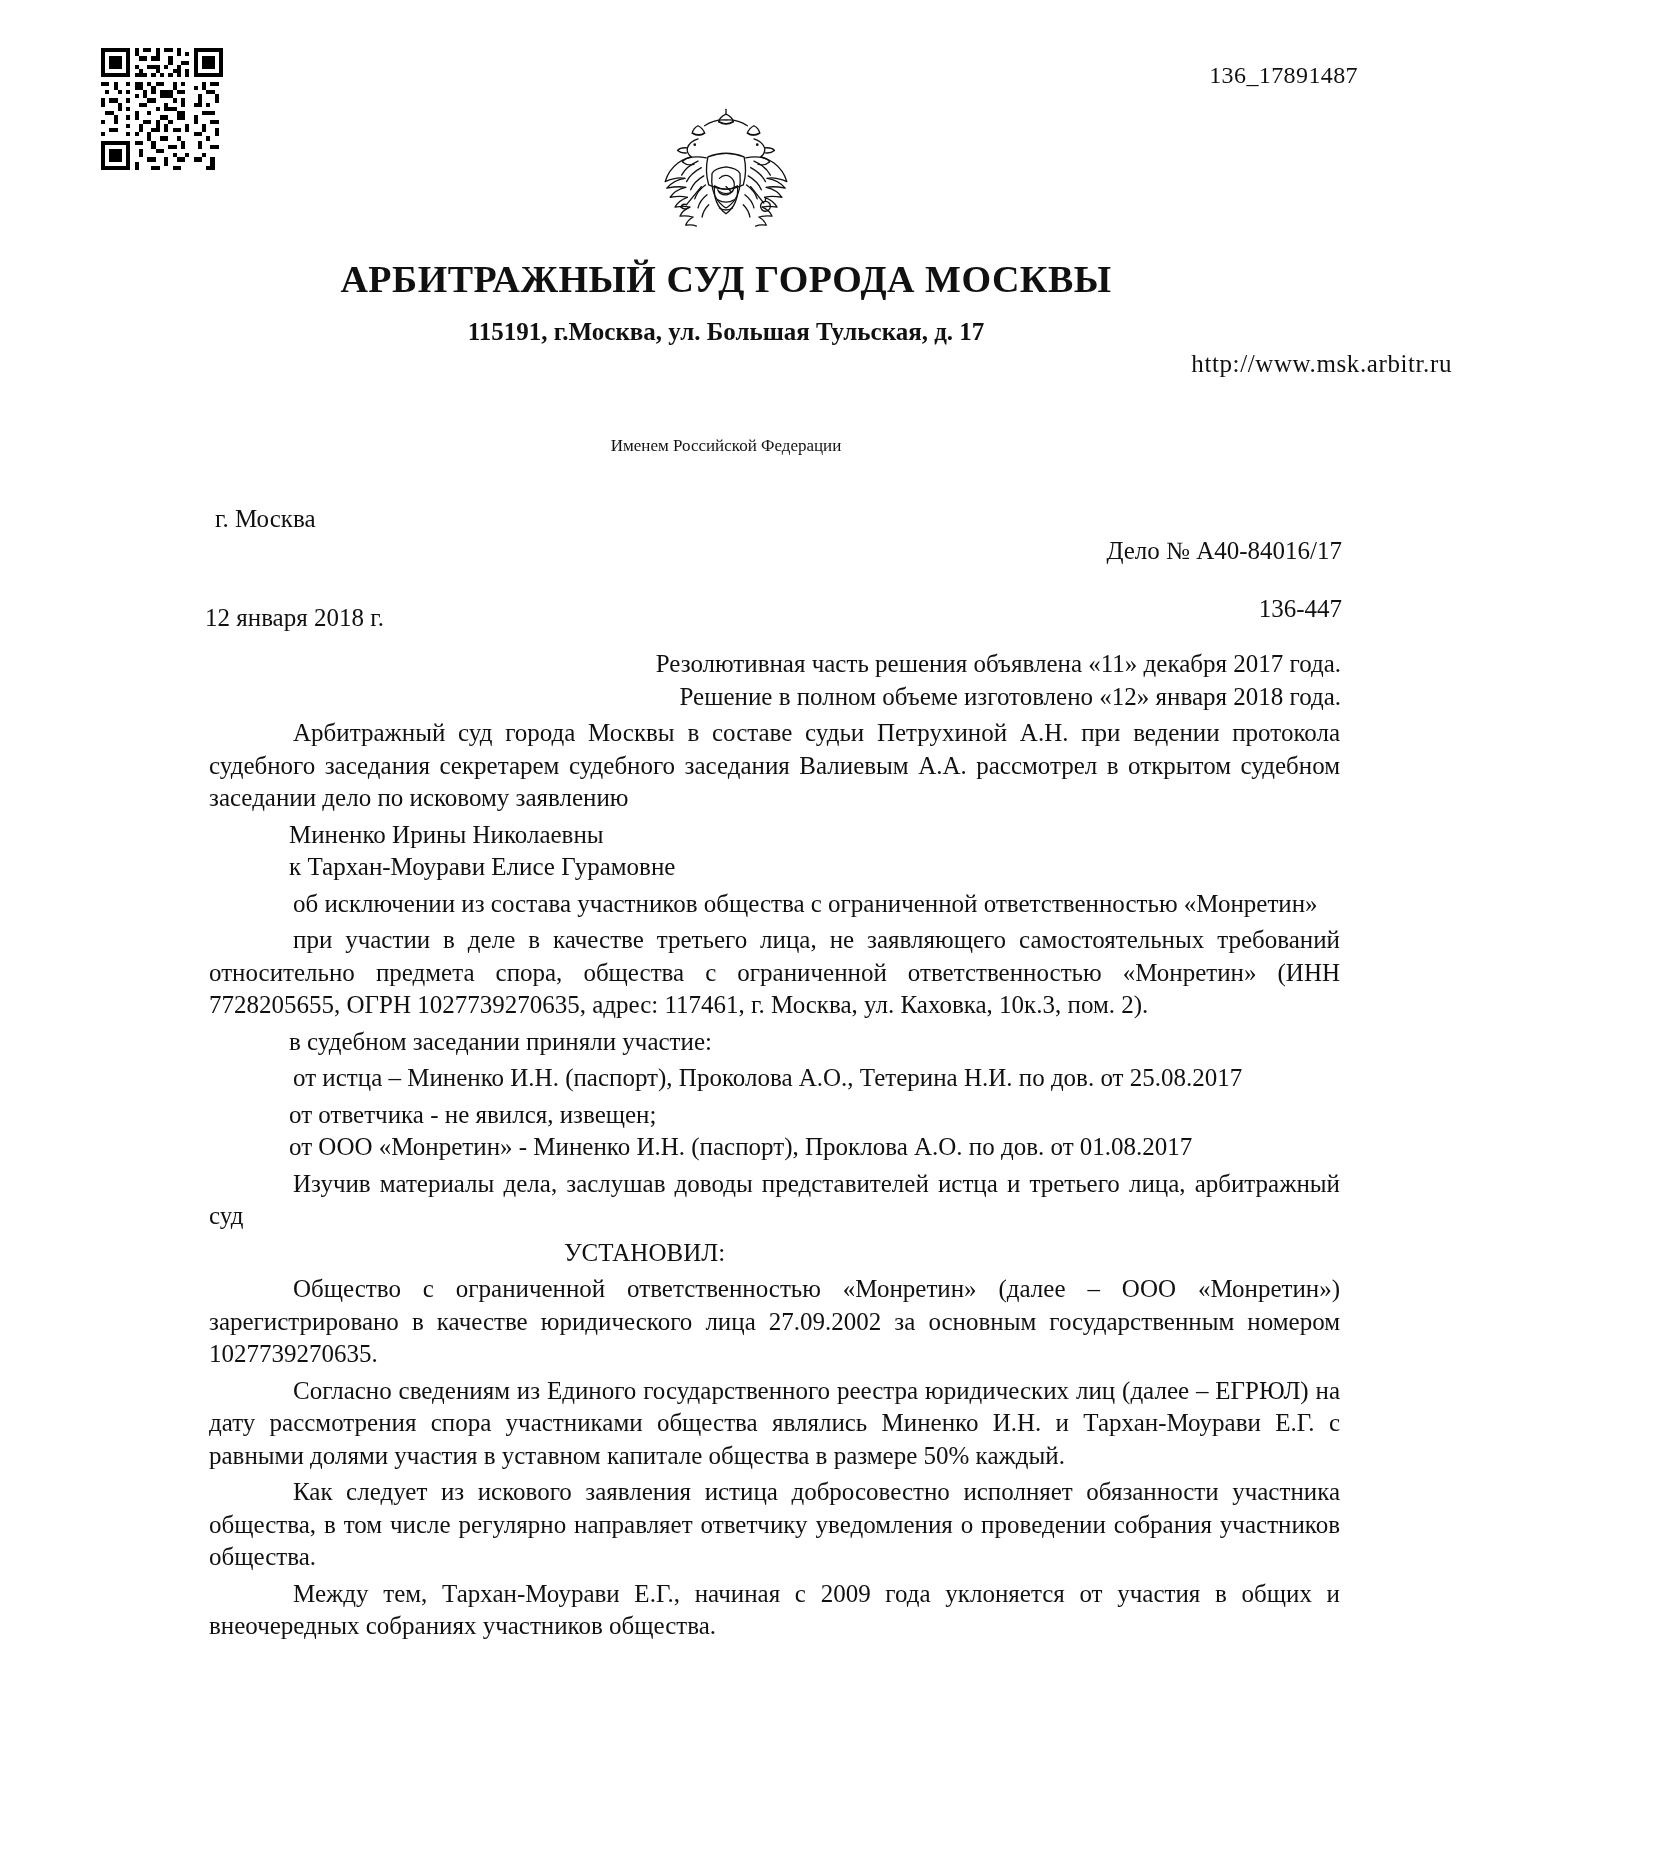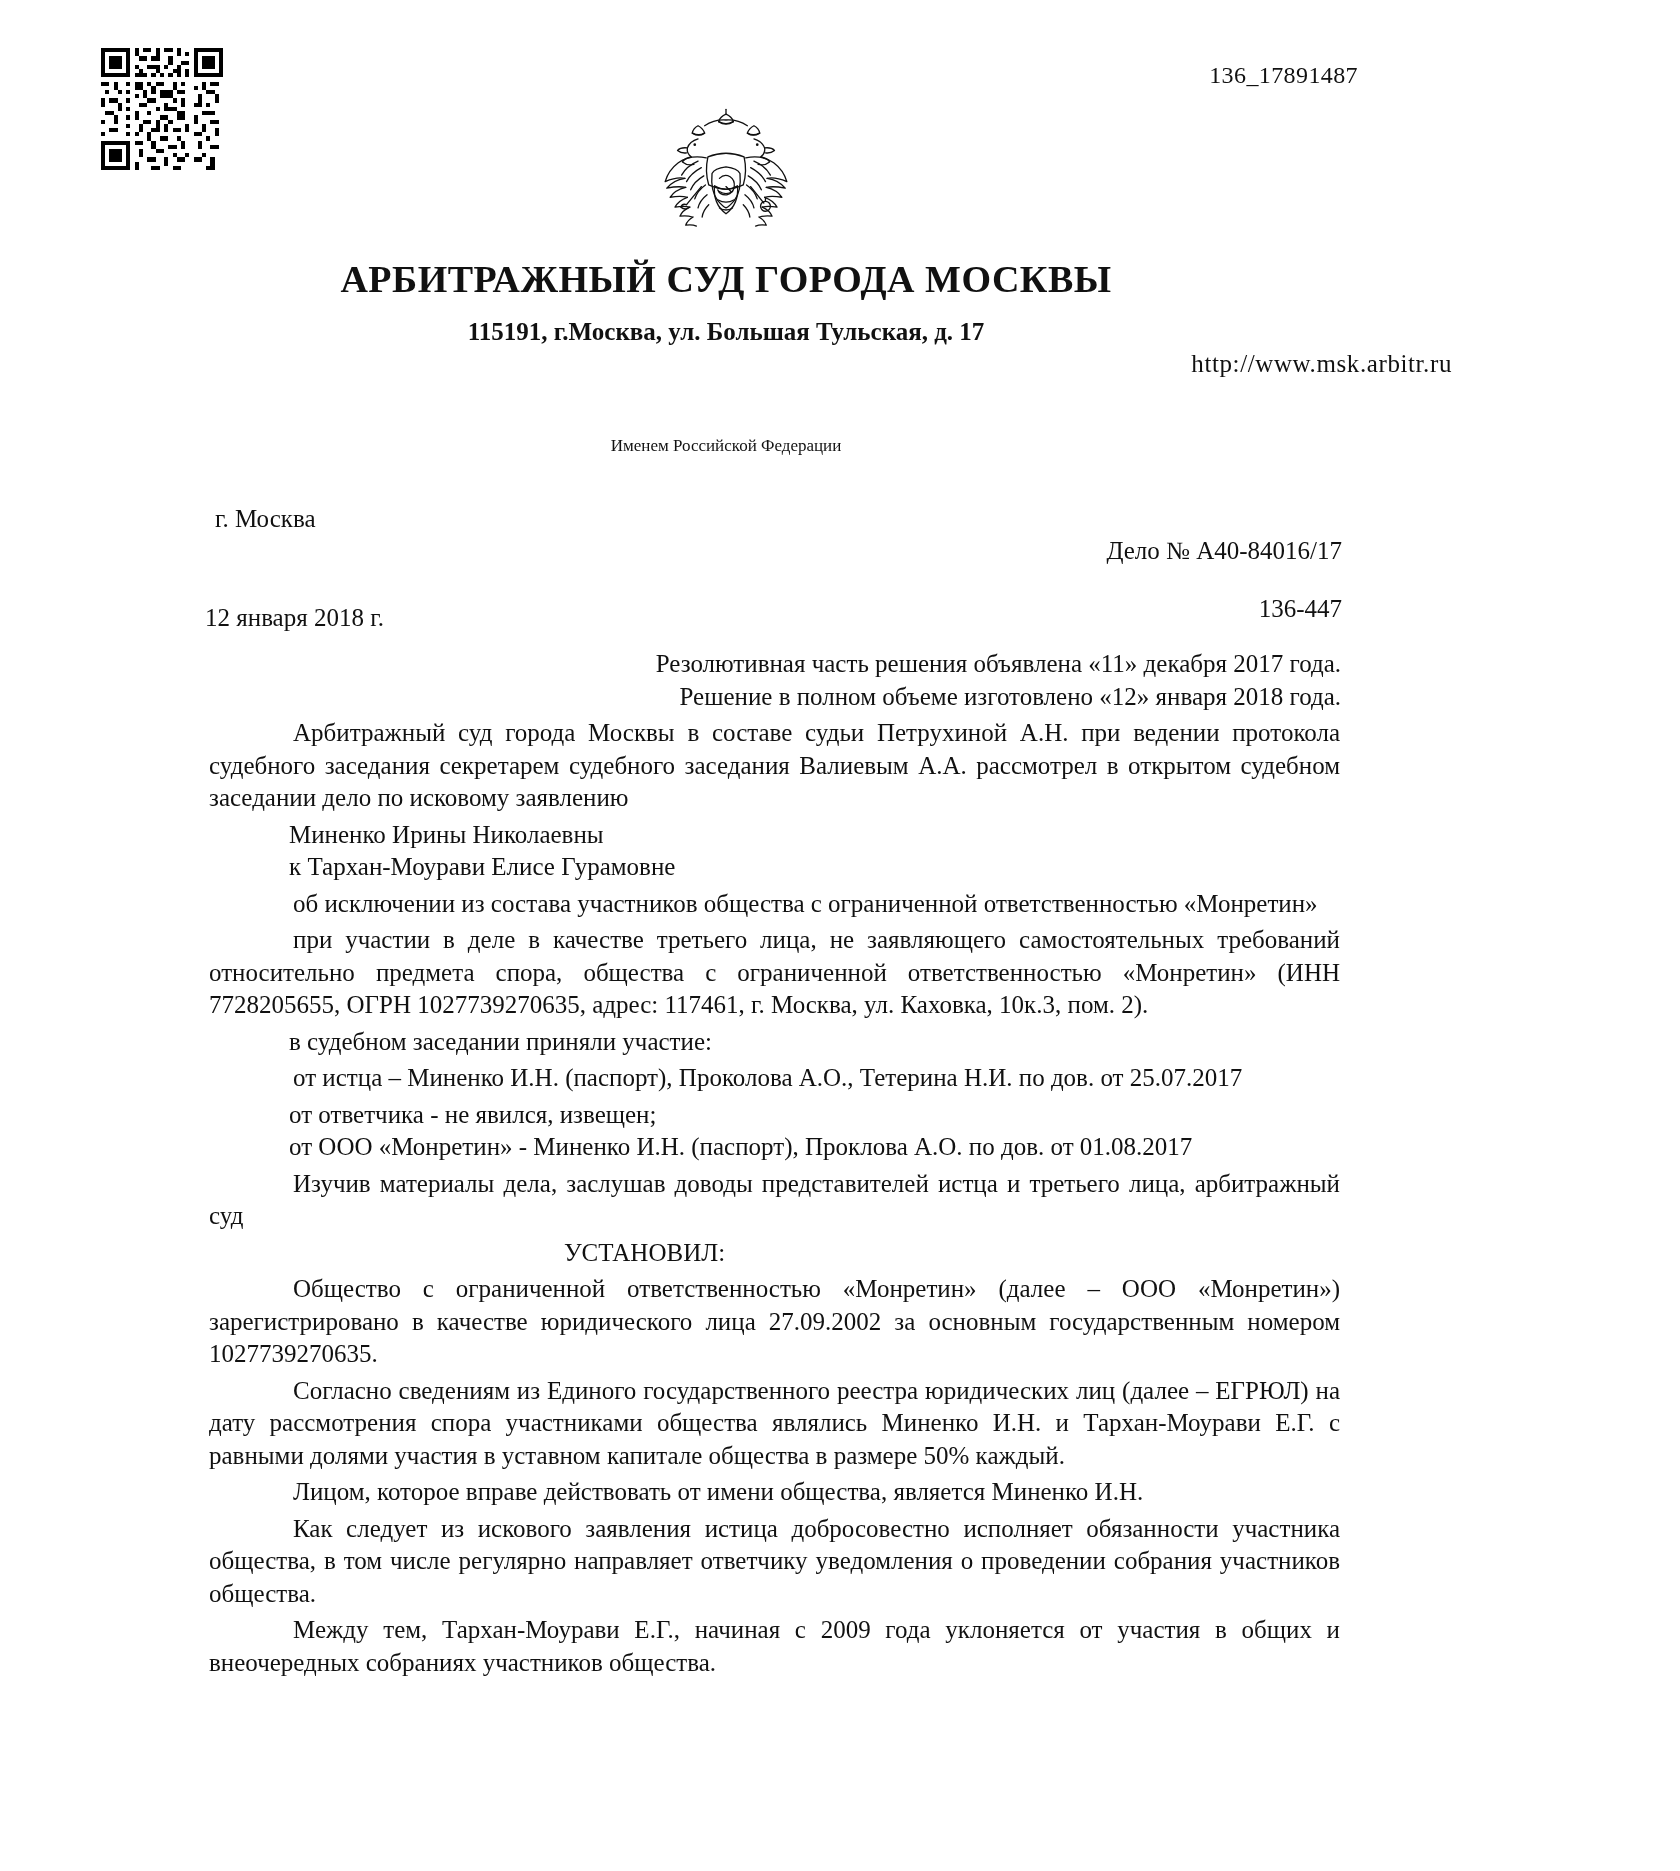--- a/index.html
+++ b/index.html
@@ -405,25 +405,24 @@
 
   <div class="body-text">
     <p class="p-right">Резолютивная часть решения объявлена «11» декабря 2017 года.</p>
     <p class="p-right">Решение в полном объеме изготовлено «12» января 2018 года.</p>
     <p class="p-just">Арбитражный суд города Москвы в составе судьи Петрухиной А.Н. при ведении протокола судебного заседания секретарем судебного заседания Валиевым А.А. рассмотрел в открытом судебном заседании дело по исковому заявлению</p>
     <p class="p-plain">Миненко Ирины Николаевны</p>
     <p class="p-plain">к Тархан-Моурави Елисе Гурамовне</p>
     <p class="p-just">об исключении из состава участников общества с ограниченной ответственностью «Монретин»</p>
     <p class="p-just">при участии в деле в качестве третьего лица, не заявляющего самостоятельных требований относительно предмета спора, общества с ограниченной ответственностью «Монретин» (ИНН 7728205655, ОГРН 1027739270635, адрес: 117461, г. Москва, ул. Каховка, 10к.3, пом. 2).</p>
     <p class="p-plain">в судебном заседании приняли участие:</p>
-    <p class="p-just">от истца – Миненко И.Н. (паспорт), Проколова А.О., Тетерина Н.И. по дов. от 25.07.2017</p>
+    <p class="p-just">от истца – Миненко И.Н. (паспорт), Проколова А.О., Тетерина Н.И. по дов. от 25.08.2017</p>
     <p class="p-plain">от ответчика - не явился, извещен;</p>
     <p class="p-plain">от ООО «Монретин» - Миненко И.Н. (паспорт), Проклова А.О. по дов. от 01.08.2017</p>
     <p class="p-just">Изучив материалы дела, заслушав доводы представителей истца и третьего лица, арбитражный суд</p>
     <p class="p-center ustanovil">УСТАНОВИЛ:</p>
     <p class="p-just">Общество с ограниченной ответственностью «Монретин» (далее – ООО «Монретин») зарегистрировано в качестве юридического лица 27.09.2002 за основным государственным номером 1027739270635.</p>
     <p class="p-just">Согласно сведениям из Единого государственного реестра юридических лиц (далее – ЕГРЮЛ) на дату рассмотрения спора участниками общества являлись Миненко И.Н. и Тархан-Моурави Е.Г. с равными долями участия в уставном капитале общества в размере 50% каждый.</p>
-    <p class="p-just">Лицом, которое вправе действовать от имени общества, является Миненко И.Н.</p>
     <p class="p-just">Как следует из искового заявления истица добросовестно исполняет обязанности участника общества, в том числе регулярно направляет ответчику уведомления о проведении собрания участников общества.</p>
     <p class="p-just">Между тем, Тархан-Моурави Е.Г., начиная с 2009 года уклоняется от участия в общих и внеочередных собраниях участников общества.</p>
   </div>
 
 </div>
 
 </body></html>

